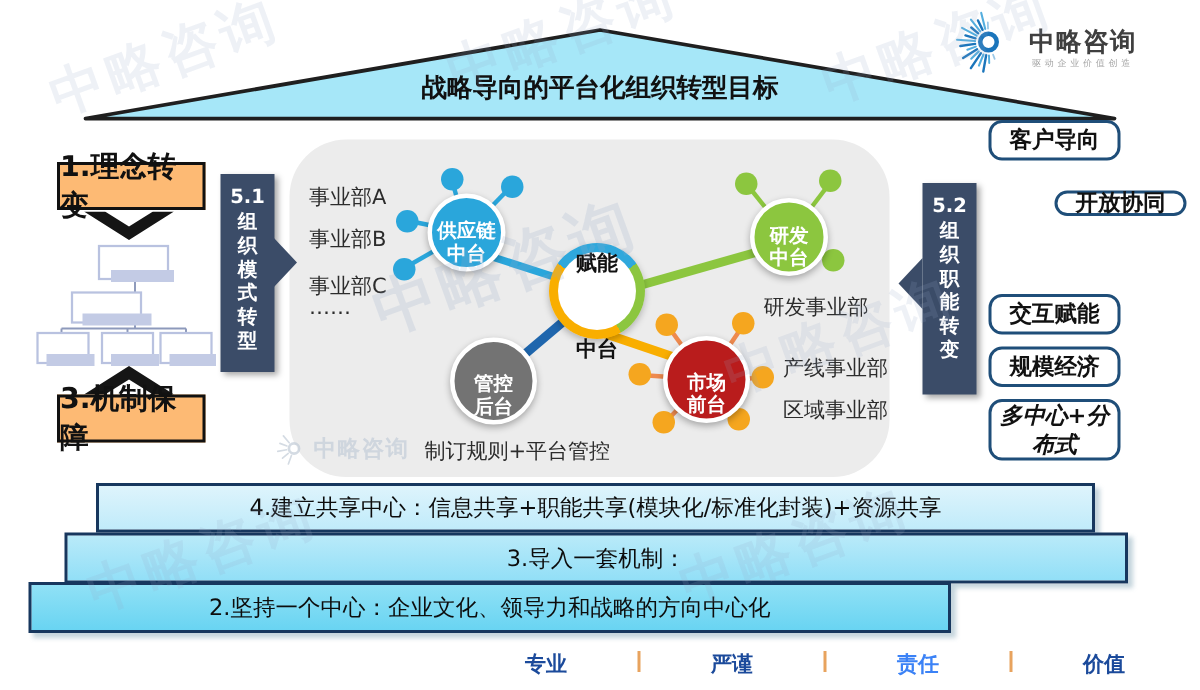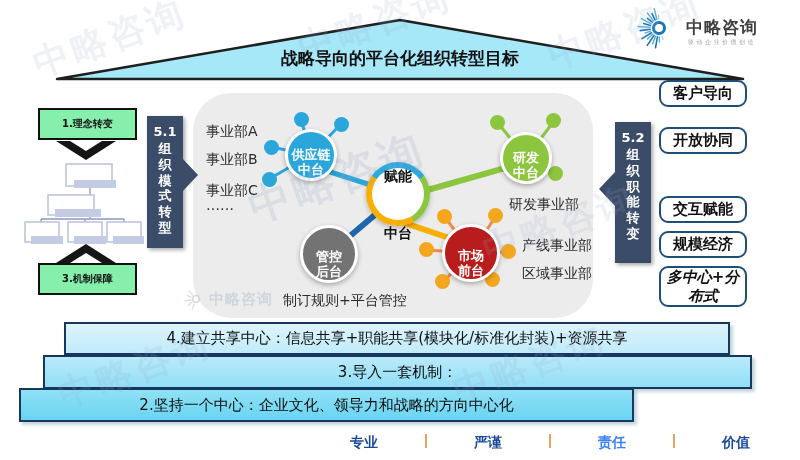--- a/index.html
+++ b/index.html
@@ -16,22 +16,22 @@
   #roof-svg { position:absolute; left:0; top:0; z-index:2; }
   #roof-title { position:absolute; left:200px; top:47px; width:400px; text-align:center;
                 font-size:17px; font-weight:bold; color:#111; z-index:3; }
 
   
   #logo { position:absolute; left:636px; top:5px; width:156px; height:50px; z-index:4; }
   #logo .logo-name { position:absolute; left:50px; top:11px; font-size:17px; font-weight:bold; color:#3f3f3f; letter-spacing:1px; }
   #logo .logo-tagline { position:absolute; left:52px; top:33px; font-size:6px; color:#a5a5a5; letter-spacing:2.5px; }
 
   
-  .black-box { position:absolute; left:38px; width:99px; height:32px; background:#86efac; border:2px solid #111;
-               display:flex; align-items:center; justify-content:center; font-size:10px; font-weight:bold; color:#111; z-index:3; }
+  .black-box { position:absolute; left:38px; width:99px; height:32px; background:#fdba74; border:2px solid #111;
+               display:flex; align-items:center; justify-content:center; font-size:19px; font-weight:bold; color:#111; z-index:3; }
   #concept-box { top:108px; }
   #mechanism-box { top:263px; }
   .chevron-svg { position:absolute; left:46px; z-index:3; }
   #org-svg { position:absolute; left:24px; top:162px; z-index:3; }
 
   .dark-vbar { position:absolute; width:36px; background:#3b4c68; color:#fff; z-index:3;
                display:flex; flex-direction:column; align-items:center; padding-top:8px;
                box-shadow:2px 2px 4px rgba(0,0,0,.35); }
   .dark-vbar .num { font-size:13px; font-weight:bold; line-height:1.3; }
   .dark-vbar .vtext { width:15px; font-size:13px; font-weight:bold; word-break:break-all; line-height:1.22; text-align:center; }
@@ -252,21 +252,21 @@
     <span class="t">中略咨询</span>
   </div>
 
   <div class="arrow-left"></div>
   <div id="bar-52" class="dark-vbar">
     <div class="num">5.2</div>
     <div class="vtext">组织职能转变</div>
   </div>
 
   <div class="trait-box" style="top:80px;height:27px;">客户导向</div>
-  <div class="trait-box" style="top:127px;height:27px;">开放协同</div>
+  <div class="trait-box" style="top:127px;height:17px;margin-left:44px;">开放协同</div>
   <div class="trait-box" style="top:196px;height:27px;">交互赋能</div>
   <div class="trait-box" style="top:231px;height:27px;">规模经济</div>
   <div class="trait-box" style="top:266px;height:41px;font-style:italic;">多中心+分布式</div>
 
   <div id="step-1" class="step-bar">
     <span class="pfx">4.建立共享中心：</span>
     <span>信息共享+职能共享(模块化/标准化封装)+资源共享</span>
   </div>
   <div id="step-2" class="step-bar">
     <span class="pfx">3.导入一套机制：</span>

